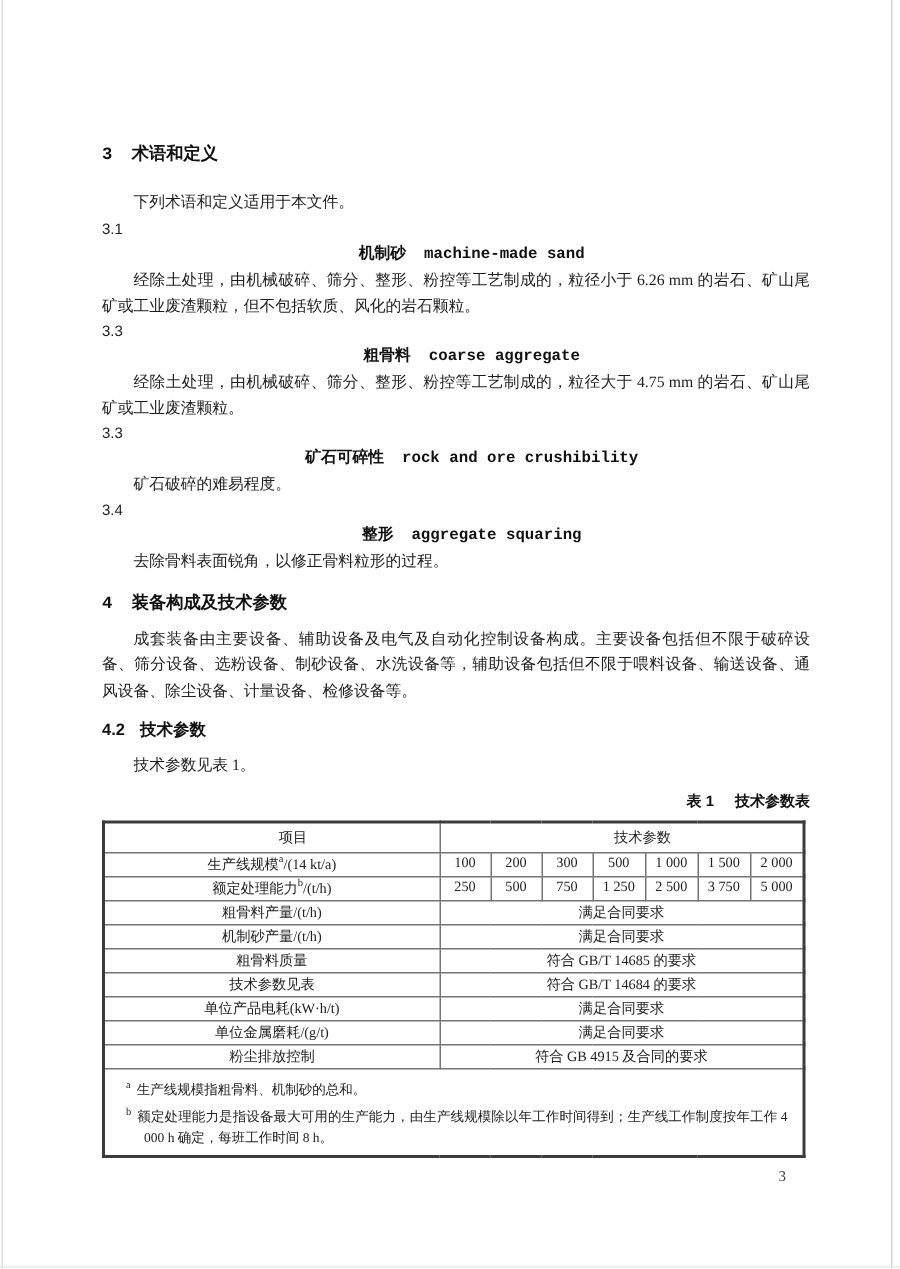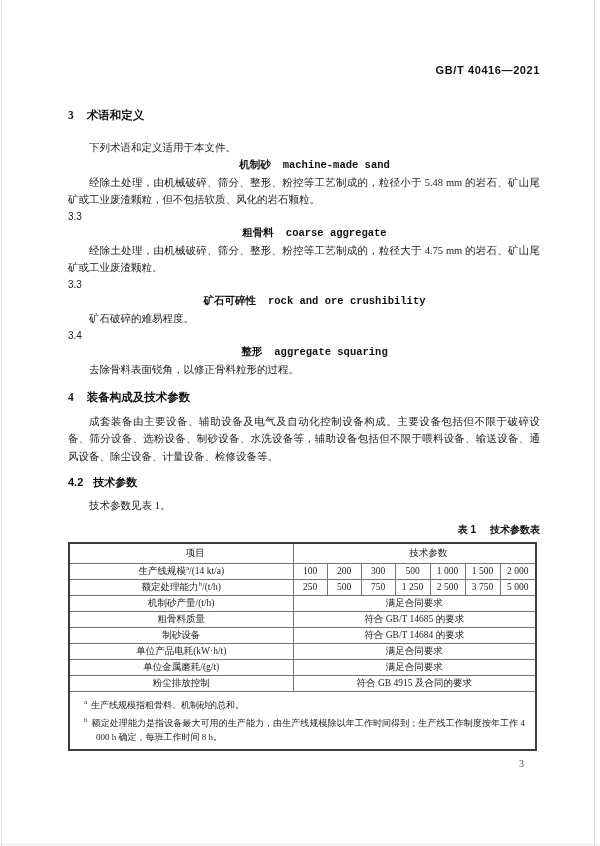--- a/index.html
+++ b/index.html
@@ -13,21 +13,21 @@
   .scan-edge-bottom{ position:absolute; left:0; bottom:1px; width:600px; height:1px; background:#e9e9e9; }
 
   .page { position:absolute; inset:0; padding:64px 60px 0 68px; box-sizing:border-box; }
 
   .doc-code {
     text-align:right; font-family:"Liberation Sans","DejaVu Sans",sans-serif;
     font-weight:bold; font-size:11px; letter-spacing:0.6px; color:#111;
   }
 
   .sec-heading {
-    margin-top:32px; font-family:Liberation Serif, serif;
+    margin-top:32px; font-family:Liberation Mono, monospace;
     font-weight:bold; font-size:11.5px; line-height:15px; color:#111;
   }
   .sec-heading .sec-title { margin-left:13px; }
   .sub-heading {
     margin-top:12px; font-family:"Liberation Sans","DejaVu Sans",sans-serif;
     font-weight:bold; font-size:11px; line-height:14px; color:#111;
   }
   .sub-heading .sec-title { margin-left:10px; }
 
   .para {
@@ -78,33 +78,33 @@
 </style>
 </head>
 <body>
 
 <div class="scan-edge-left"></div>
 <div class="scan-edge-right"></div>
 <div class="scan-edge-bottom"></div>
 
 <div class="page">
 
-  <div class="doc-code">GB/T 40416—2021</div>
 
   <div class="sec-heading">
     <span class="sec-num">3</span><span class="sec-title">术语和定义</span>
   </div>
 
   <p class="para intro">下列术语和定义适用于本文件。</p>
 
   <div class="term-block">
+    <div class="term-num">3.1</div>
     <div class="term-head">
       <span>机制砂</span><span class="term-en">machine-made sand</span>
     </div>
-    <p class="term-def">经除土处理，由机械破碎、筛分、整形、粉控等工艺制成的，粒径小于 5.48 mm 的岩石、矿山尾矿或工业废渣颗粒，但不包括软质、风化的岩石颗粒。</p>
+    <p class="term-def">经除土处理，由机械破碎、筛分、整形、粉控等工艺制成的，粒径小于 6.26 mm 的岩石、矿山尾矿或工业废渣颗粒，但不包括软质、风化的岩石颗粒。</p>
   </div>
 
   <div class="term-block">
     <div class="term-num">3.3</div>
     <div class="term-head">
       <span>粗骨料</span><span class="term-en">coarse aggregate</span>
     </div>
     <p class="term-def">经除土处理，由机械破碎、筛分、整形、粉控等工艺制成的，粒径大于 4.75 mm 的岩石、矿山尾矿或工业废渣颗粒。</p>
   </div>
 
@@ -172,29 +172,33 @@
         <td>250</td>
         <td>500</td>
         <td>750</td>
         <td>1 250</td>
         <td>2 500</td>
         <td>3 750</td>
         <td>5 000</td>
       </tr>
 
       <tr>
+        <td>粗骨料产量/(t/h)</td>
+        <td colspan="7">满足合同要求</td>
+      </tr>
+      <tr>
         <td>机制砂产量/(t/h)</td>
         <td colspan="7">满足合同要求</td>
       </tr>
       <tr>
         <td>粗骨料质量</td>
         <td colspan="7">符合 GB/T 14685 的要求</td>
       </tr>
       <tr>
-        <td>制砂设备</td>
+        <td>技术参数见表</td>
         <td colspan="7">符合 GB/T 14684 的要求</td>
       </tr>
       <tr>
         <td>单位产品电耗(kW·h/t)</td>
         <td colspan="7">满足合同要求</td>
       </tr>
       <tr>
         <td>单位金属磨耗/(g/t)</td>
         <td colspan="7">满足合同要求</td>
       </tr>

